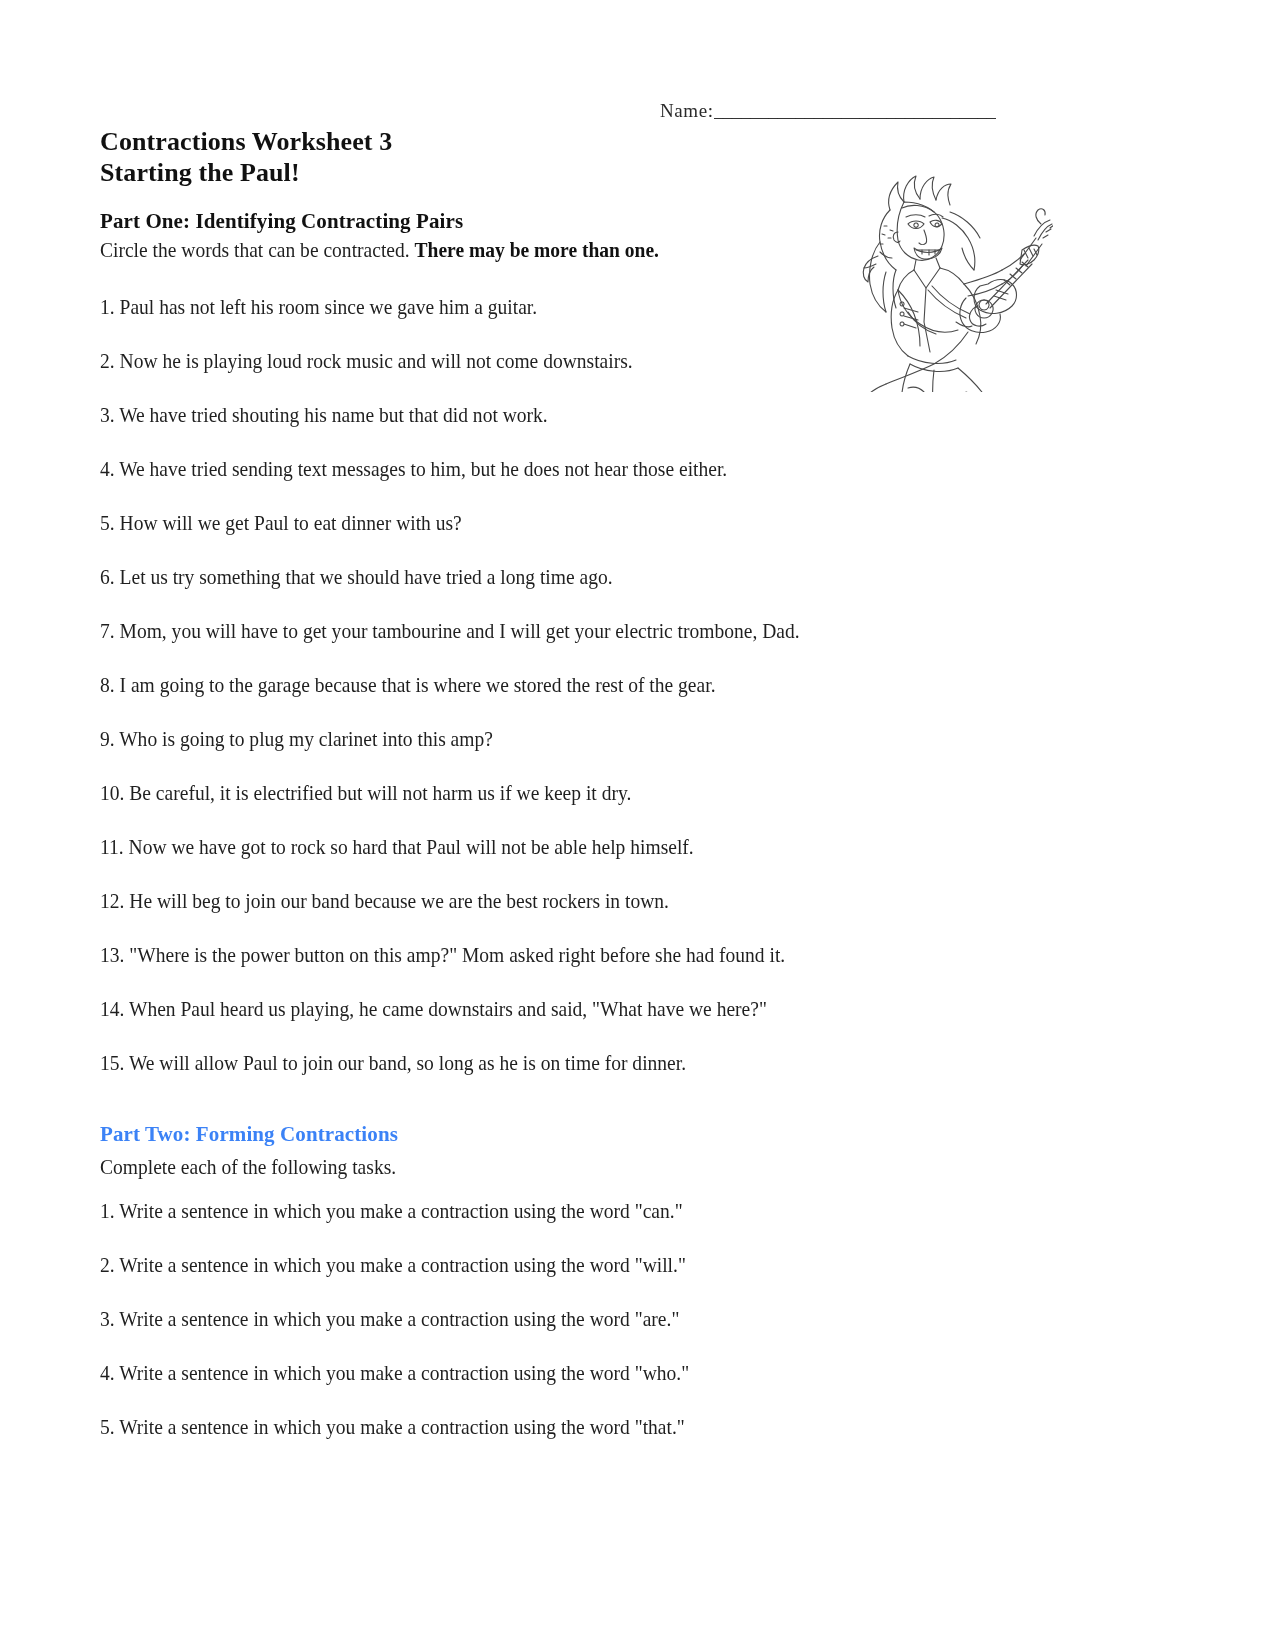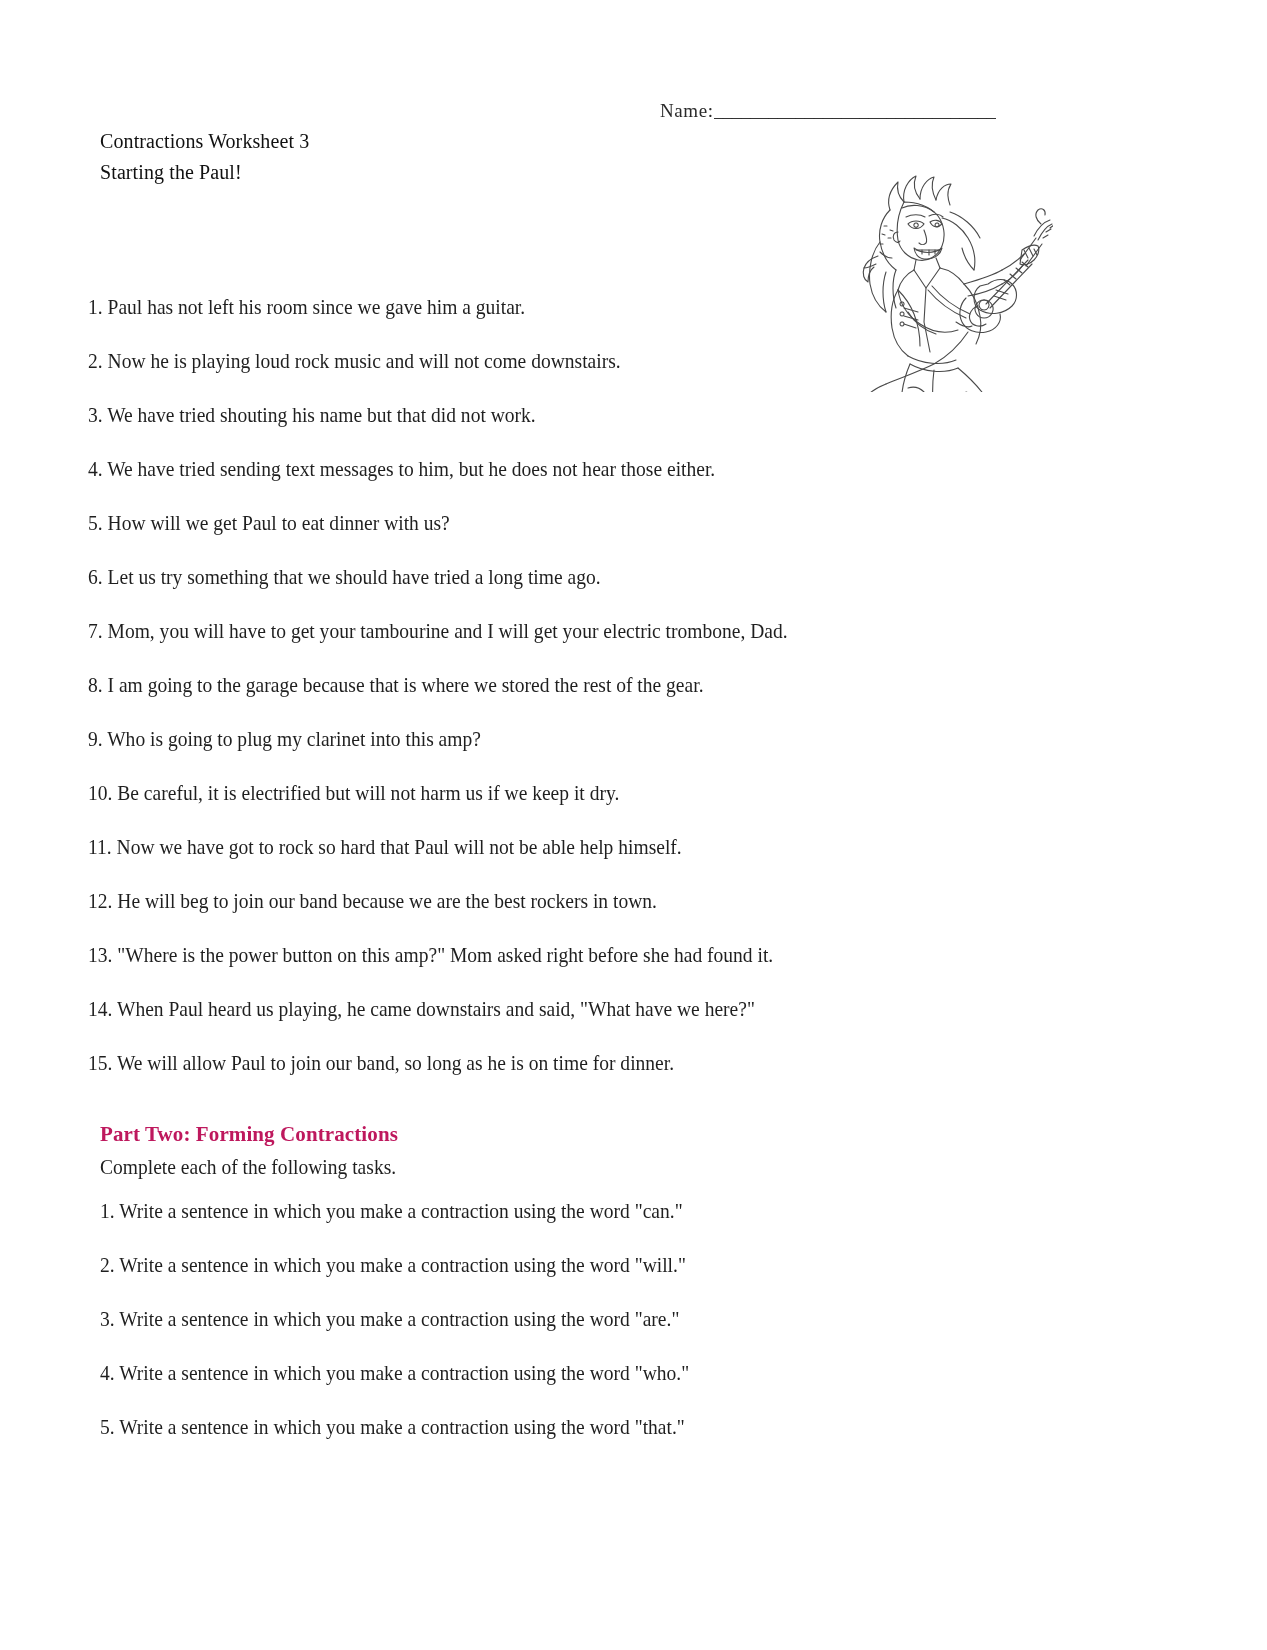--- a/index.html
+++ b/index.html
@@ -40,22 +40,22 @@
 
   
   .title-block {
     position: absolute;
     left: 100px;
     top: 126px;
     width: 720px;
   }
   .doc-title,
   .doc-subtitle {
-    font-weight: normal;
-    font-size: 20px;
+    font-weight: bold;
+    font-size: 26px;
     line-height: 31px;
     letter-spacing: 0.1px;
     color: #111111;
   }
 
   
   .part-one-block {
     position: absolute;
     left: 100px;
     top: 208px;
@@ -77,21 +77,21 @@
     color: #1f1f1f;
   }
   .part-instruction b {
     font-weight: bold;
     color: #111111;
   }
 
   
   .list-one {
     position: absolute;
-    left: 88px;
+    left: 100px;
     top: 296px;
     width: 1040px;
   }
   .q-item {
     font-size: 21px;
     line-height: 22px;
     height: 54px;
     white-space: nowrap;
     transform: scaleX(0.93);
     transform-origin: left center;
@@ -103,21 +103,21 @@
     position: absolute;
     left: 100px;
     top: 1120px;
     width: 900px;
   }
   .part-two-heading {
     font-weight: bold;
     font-size: 21px;
     line-height: 28px;
     letter-spacing: 0.1px;
-    color: #be185d;
+    color: #3b82f6;
     margin-bottom: 4px;
   }
   .part-two-instruction {
     font-size: 21px;
     line-height: 30px;
     transform: scaleX(0.93);
     transform-origin: left center;
     white-space: nowrap;
     color: #1f1f1f;
   }
@@ -155,20 +155,27 @@
   <div class="name-row">
     <span class="name-label">Name:</span>
     <span class="name-rule">_______________________________</span>
   </div>
 
   <div class="title-block">
     <div class="doc-title">Contractions Worksheet 3</div>
     <div class="doc-subtitle">Starting the Paul!</div>
   </div>
 
+  <div class="part-one-block">
+    <div class="part-heading">Part One: Identifying Contracting Pairs</div>
+    <div class="part-instruction">
+      <span>Circle the words that can be contracted.</span>
+      <b>There may be more than one.</b>
+    </div>
+  </div>
 
   <div class="list-one">
     <div class="q-item">1. Paul has not left his room since we gave him a guitar.</div>
     <div class="q-item">2. Now he is playing loud rock music and will not come downstairs.</div>
     <div class="q-item">3. We have tried shouting his name but that did not work.</div>
     <div class="q-item">4. We have tried sending text messages to him, but he does not hear those either.</div>
     <div class="q-item">5. How will we get Paul to eat dinner with us?</div>
     <div class="q-item">6. Let us try something that we should have tried a long time ago.</div>
     <div class="q-item">7. Mom, you will have to get your tambourine and I will get your electric trombone, Dad.</div>
     <div class="q-item">8. I am going to the garage because that is where we stored the rest of the gear.</div>

